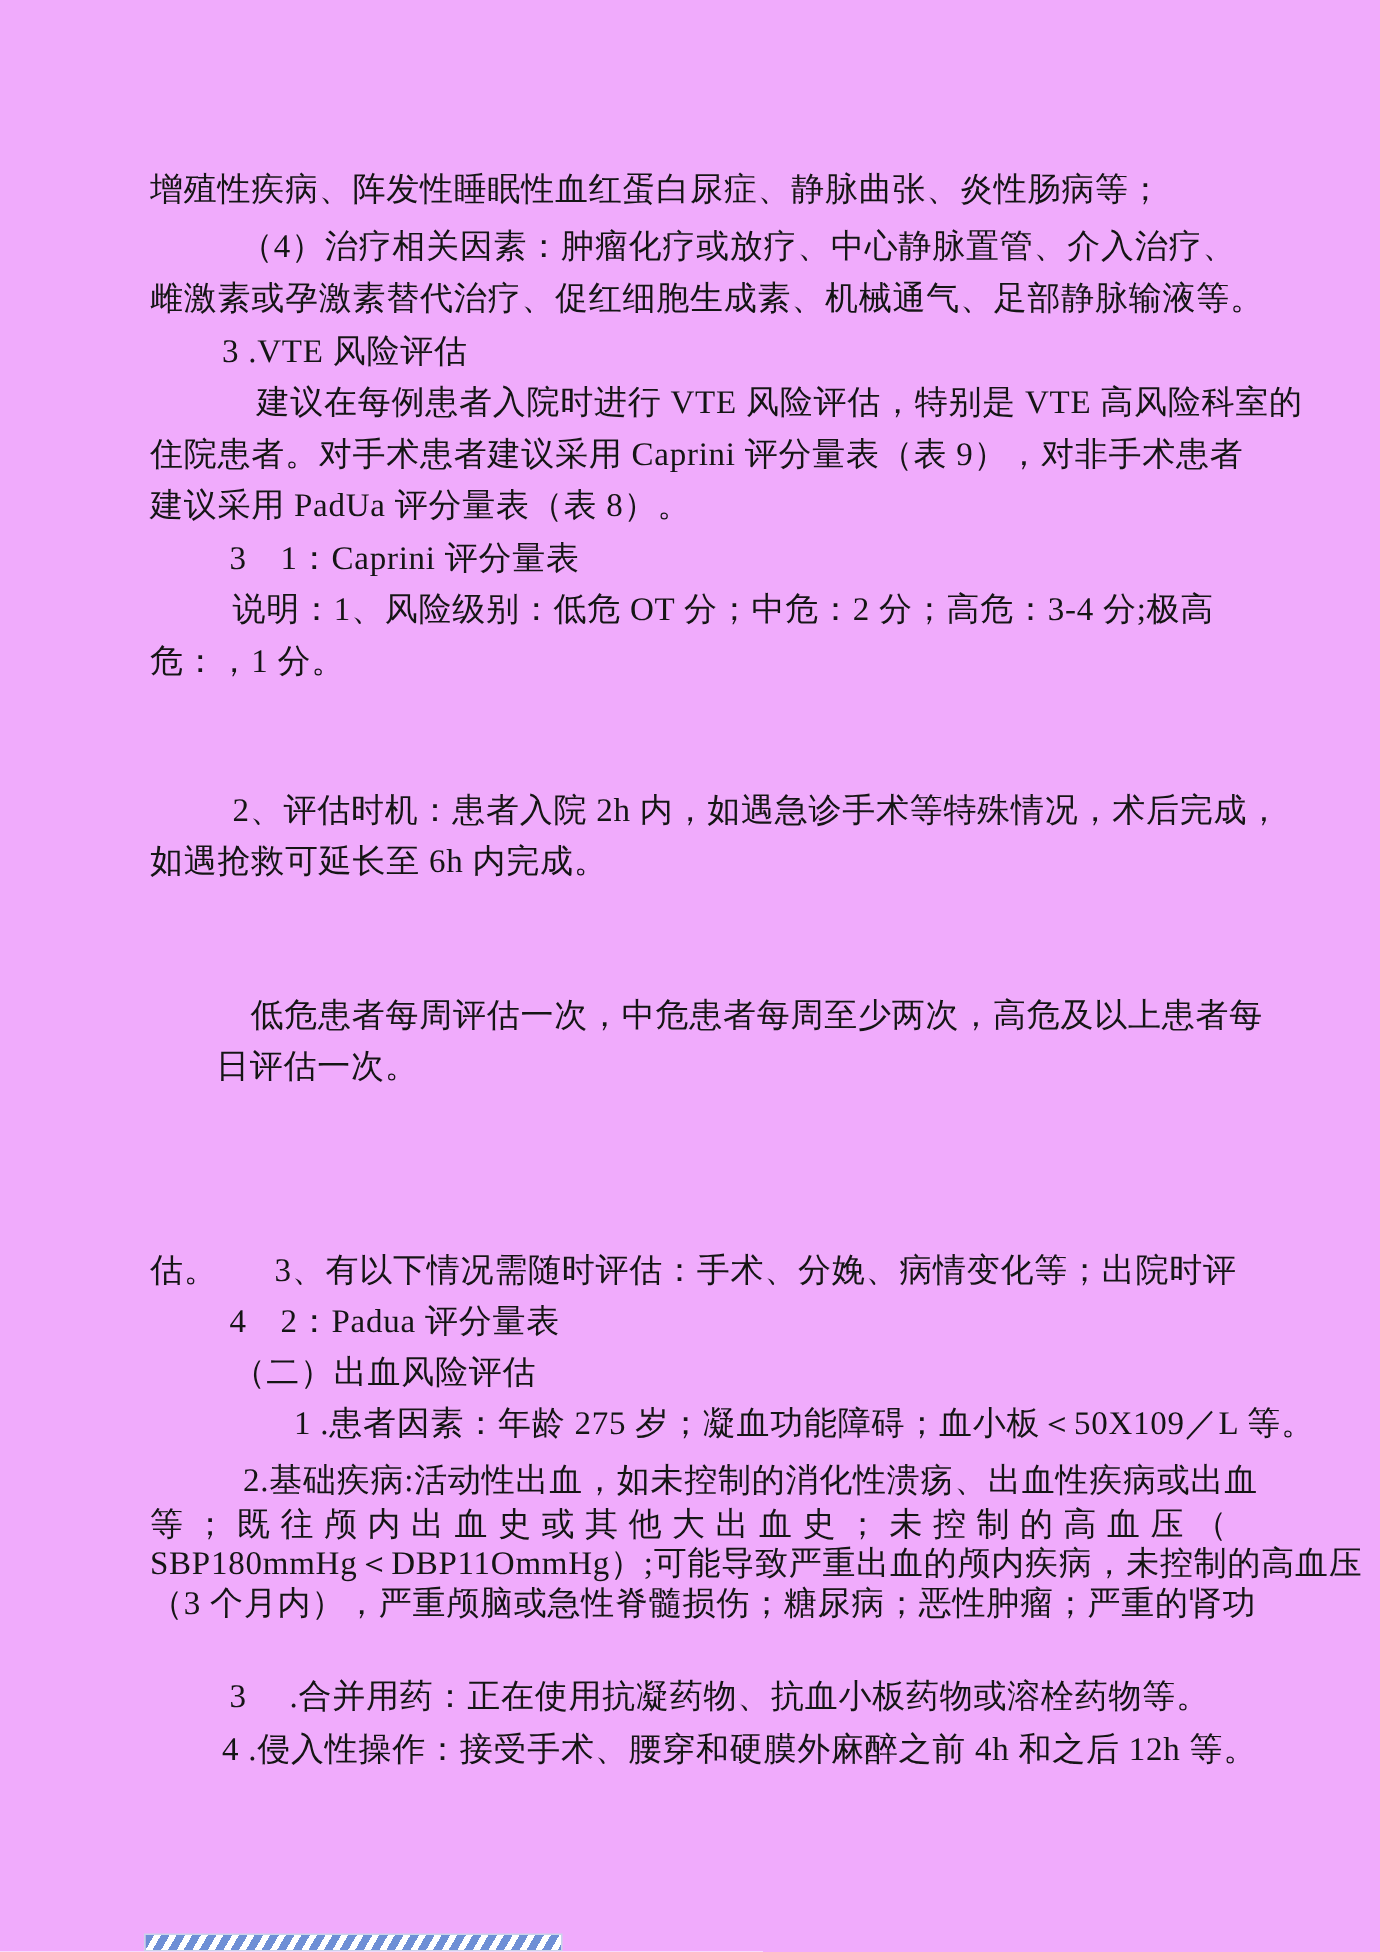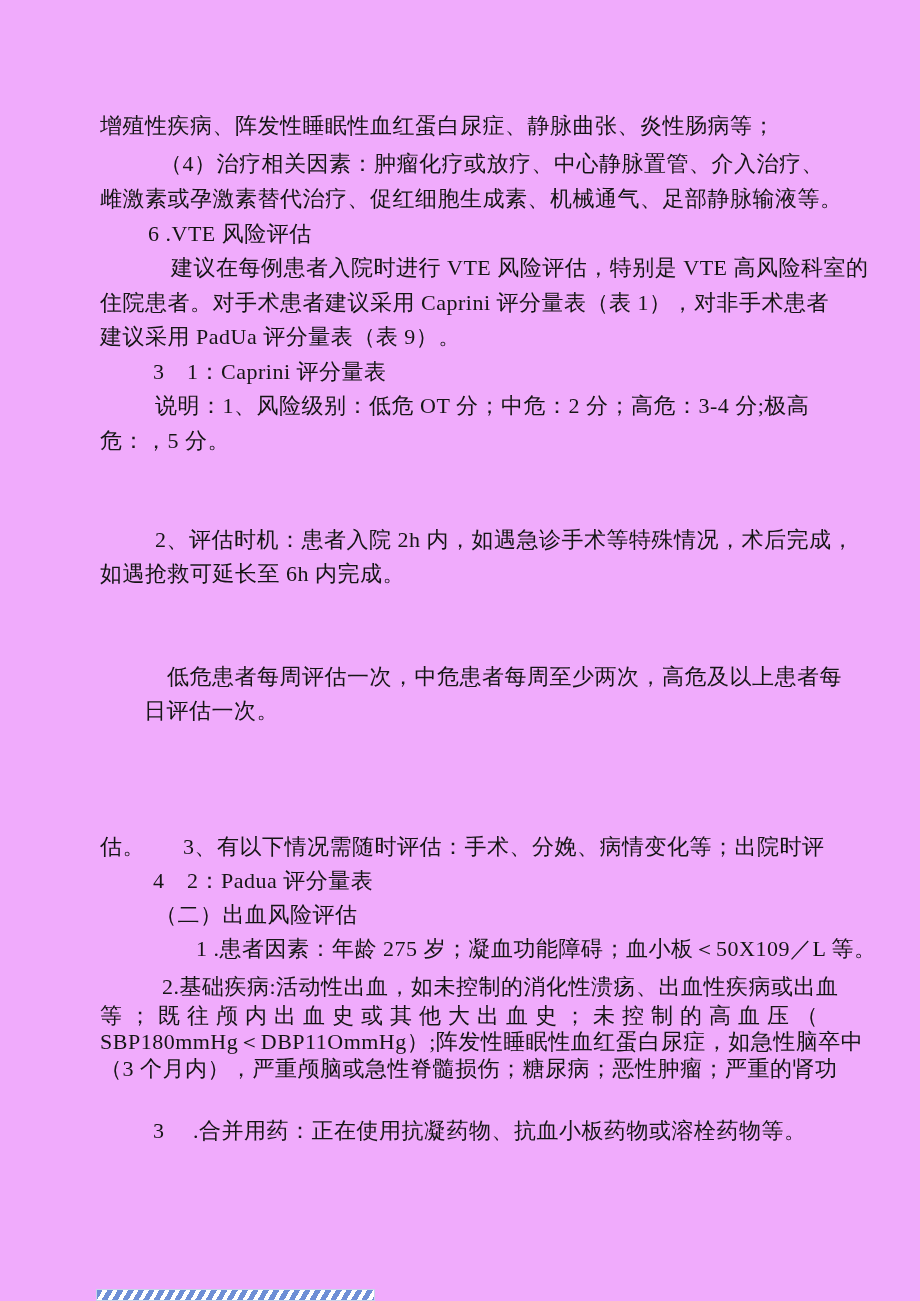--- a/index.html
+++ b/index.html
@@ -26,36 +26,37 @@
   }
 </style>
 </head>
 <body>
 
 <div class="page">
   <div class="text-layer">
       <div class="line" style="top: 112px; left: 100px;">增殖性疾病、阵发性睡眠性血红蛋白尿症、静脉曲张、炎性肠病等；</div>
       <div class="line" style="top: 150px; left: 160px;">（4）治疗相关因素：肿瘤化疗或放疗、中心静脉置管、介入治疗、</div>
       <div class="line" style="top: 185px; left: 100px;">雌激素或孕激素替代治疗、促红细胞生成素、机械通气、足部静脉输液等。</div>
-      <div class="line" style="top: 220px; left: 148px;">6 .VTE 风险评估</div>
+      <div class="line" style="top: 220px; left: 148px;">3 .VTE 风险评估</div>
       <div class="line" style="top: 254px; left: 155px; margin-left: 16px;">建议在每例患者入院时进行 VTE 风险评估，特别是 VTE 高风险科室的</div>
-      <div class="line" style="top: 289px; left: 100px;">住院患者。对手术患者建议采用 Caprini 评分量表（表 1），对非手术患者</div>
-      <div class="line" style="top: 323px; left: 100px;">建议采用 PadUa 评分量表（表 9）。</div>
+      <div class="line" style="top: 289px; left: 100px;">住院患者。对手术患者建议采用 Caprini 评分量表（表 9），对非手术患者</div>
+      <div class="line" style="top: 323px; left: 100px;">建议采用 PadUa 评分量表（表 8）。</div>
       <div class="line" style="top: 358px; left: 153px;">3　1：Caprini 评分量表</div>
       <div class="line" style="top: 392px; left: 155px;">说明：1、风险级别：低危 OT 分；中危：2 分；高危：3-4 分;极高</div>
-      <div class="line" style="top: 427px; left: 100px;">危：，5 分。</div>
+      <div class="line" style="top: 427px; left: 100px;">危：，1 分。</div>
       <div class="line" style="top: 526px; left: 155px;">2、评估时机：患者入院 2h 内，如遇急诊手术等特殊情况，术后完成，</div>
       <div class="line" style="top: 560px; left: 100px;">如遇抢救可延长至 6h 内完成。</div>
       <div class="line" style="top: 663px; left: 167px;">低危患者每周评估一次，中危患者每周至少两次，高危及以上患者每</div>
       <div class="line" style="top: 697px; left: 100px; margin-left: 44px;">日评估一次。</div>
       <div class="line" style="top: 799px; left: 183px; margin-top: 34px;">3、有以下情况需随时评估：手术、分娩、病情变化等；出院时评</div>
       <div class="line" style="top: 833px; left: 100px;">估。</div>
       <div class="line" style="top: 867px; left: 153px;">4　2：Padua 评分量表</div>
       <div class="line" style="top: 901px; left: 155px;">（二）出血风险评估</div>
       <div class="line" style="top: 935px; left: 152px; margin-left: 44px;">1 .患者因素：年龄 275 岁；凝血功能障碍；血小板＜50X109／L 等。</div>
       <div class="line" style="top: 973px; left: 162px;">2.基础疾病:活动性出血，如未控制的消化性溃疡、出血性疾病或出血</div>
       <div class="line" style="top: 1002px; left: 100px; letter-spacing: 7px;">等；既往颅内出血史或其他大出血史；未控制的高血压（</div>
-      <div class="line" style="top: 1028px; left: 100px;">SBP180mmHg＜DBP11OmmHg）;阵发性睡眠性血红蛋白尿症，如急性脑卒中</div>
+      <div class="line" style="top: 1028px; left: 100px;">SBP180mmHg＜DBP11OmmHg）;可能导致严重出血的颅内疾病，未控制的高血压</div>
       <div class="line" style="top: 1055px; left: 100px;">（3 个月内），严重颅脑或急性脊髓损伤；糖尿病；恶性肿瘤；严重的肾功</div>
       <div class="line" style="top: 1117px; left: 153px;">3　 .合并用药：正在使用抗凝药物、抗血小板药物或溶栓药物等。</div>
+      <div class="line" style="top: 1152px; left: 148px;">4 .侵入性操作：接受手术、腰穿和硬膜外麻醉之前 4h 和之后 12h 等。</div>
     </div>
   <div class="stripe-bar" style="left: 96px; top: 1289px; width: 277px; height: 10px; background: repeating-linear-gradient(120deg, rgb(110, 143, 214) 0px, rgb(110, 143, 214) 5px, rgb(255, 255, 255) 5px, rgb(255, 255, 255) 9px);"></div>
 </div>
 
 </body></html>

